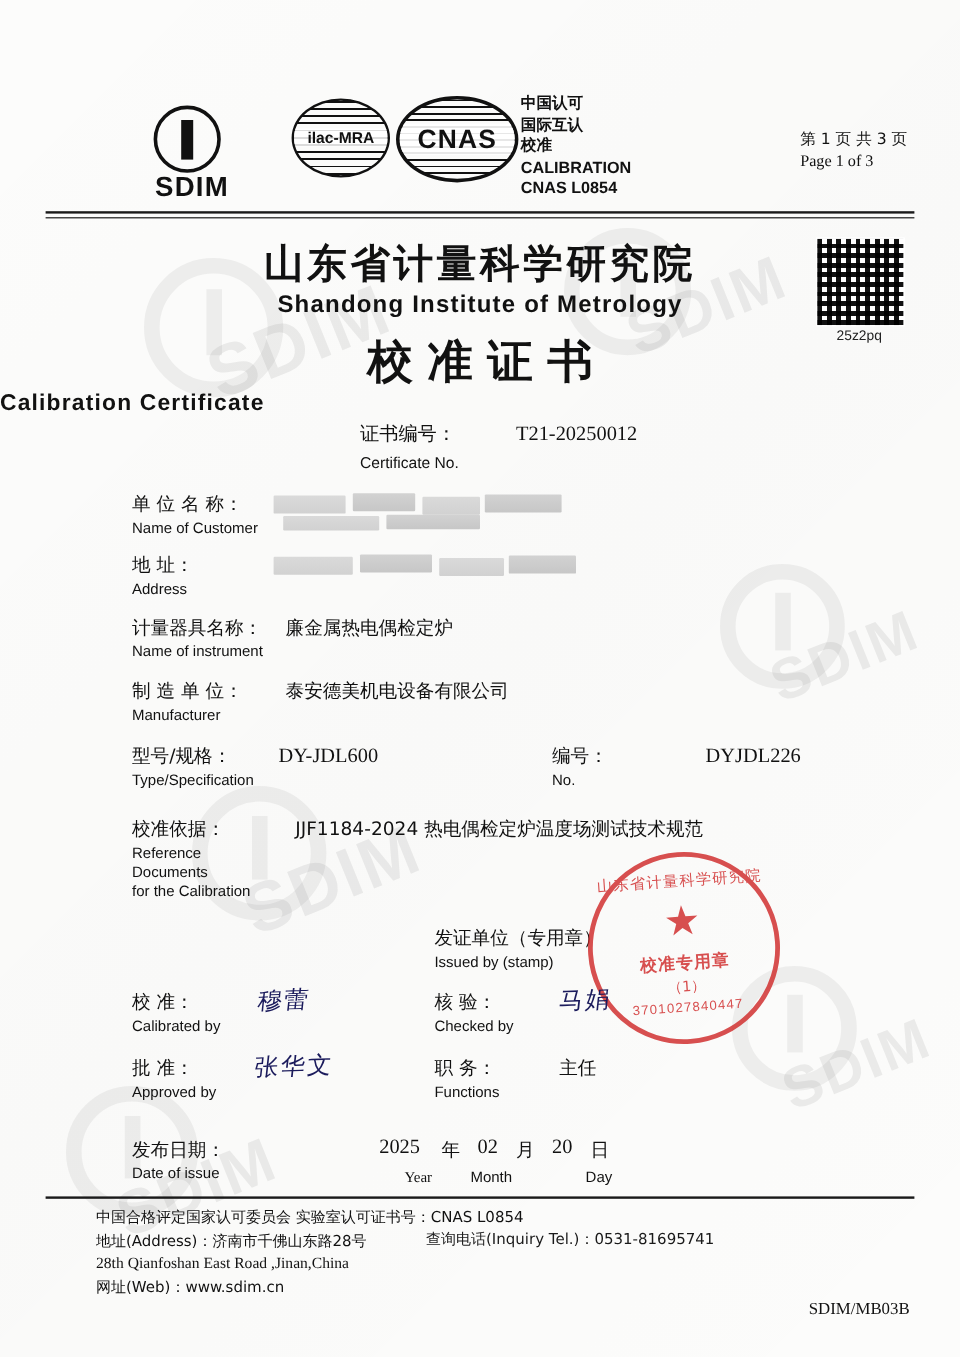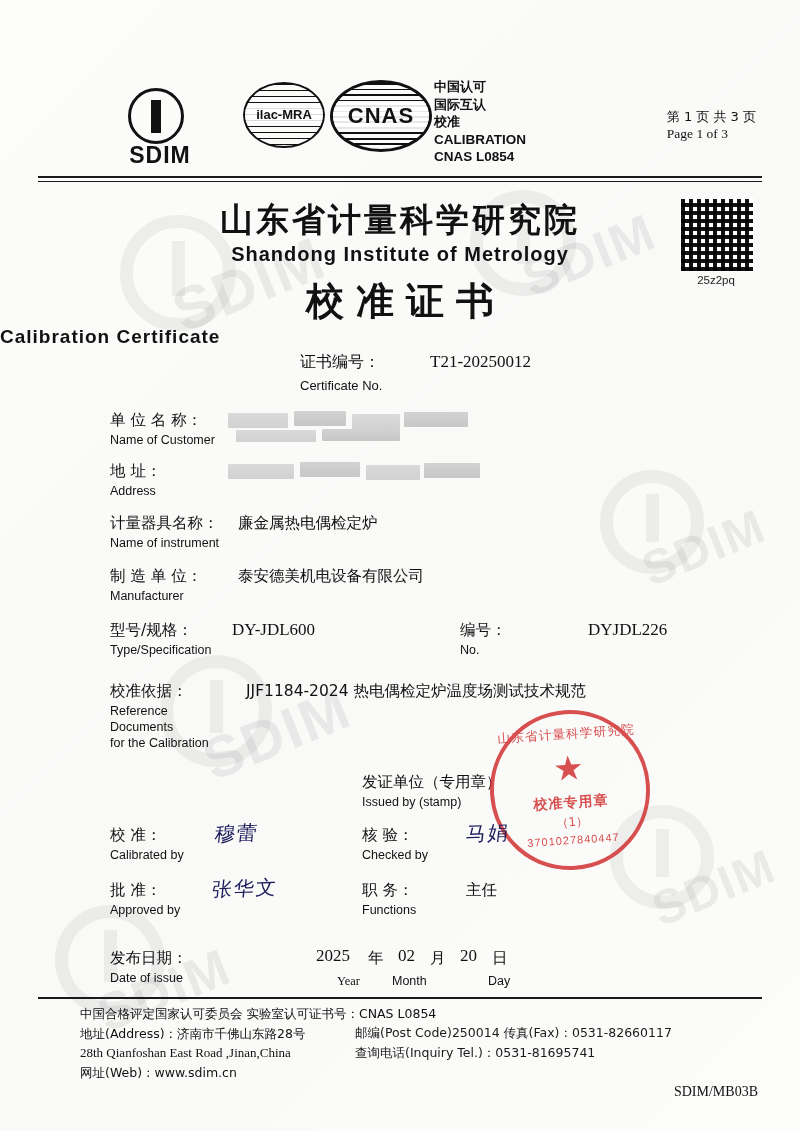--- a/index.html
+++ b/index.html
@@ -541,18 +541,17 @@
 
   <div class="rule bottom"></div>
 
   <div class="footer">
     <div class="zh">中国合格评定国家认可委员会 实验室认可证书号：CNAS L0854</div>
     <div class="zh">地址(Address)：济南市千佛山东路28号</div>
     <div class="en">28th Qianfoshan East Road ,Jinan,China</div>
     <div class="zh">网址(Web)：www.sdim.cn</div>
   </div>
   <div class="footer-col2">
-    <div class="zh" style="font-family:'DejaVu Sans',sans-serif; font-size:12.5px;">邮编(Post Code)250014    传真(Fax)：0531-82660117</div>
     <div class="zh" style="font-family:'DejaVu Sans',sans-serif; font-size:12.5px;">查询电话(Inquiry Tel.)：0531-81695741</div>
   </div>
   <div class="footer-code">SDIM/MB03B</div>
 
 </div>
 
 </body></html>

